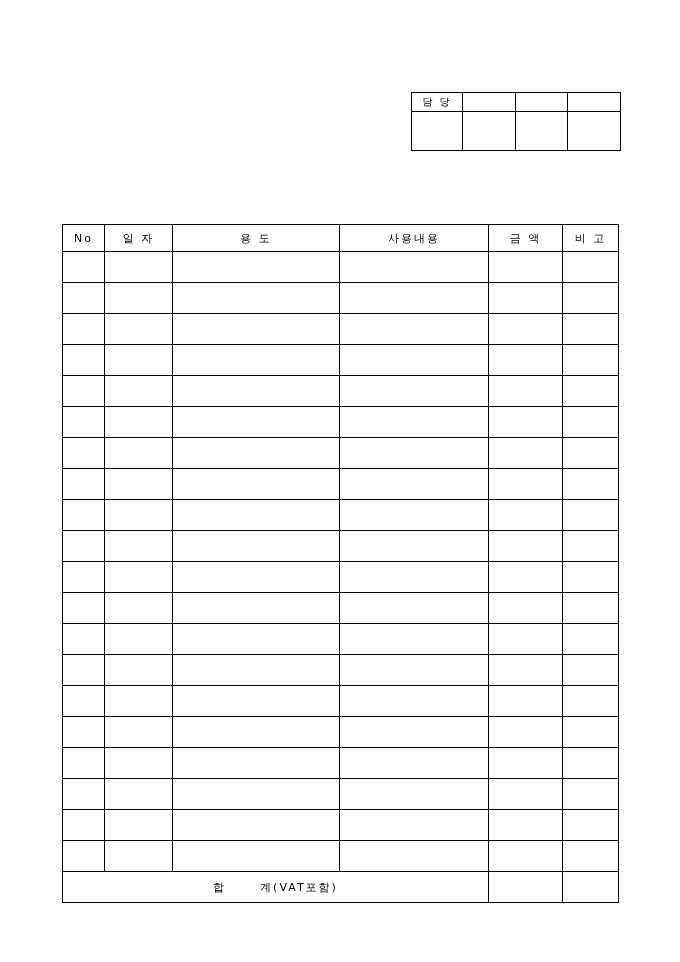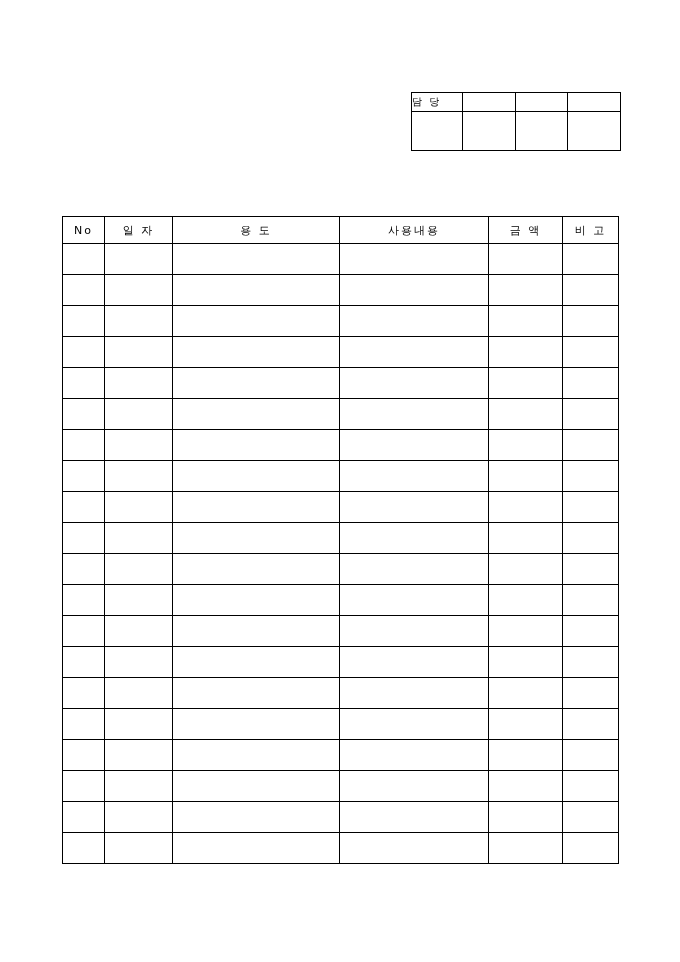--- a/index.html
+++ b/index.html
@@ -41,36 +41,37 @@
     position: absolute;
     left: 411px;
     top: 92px;
     width: 209px;
     border-collapse: collapse;
     table-layout: fixed;
   }
   .approval td {
     border: 1px solid #000000;
     padding: 0;
+    text-align: center;
     vertical-align: middle;
     font-size: 10px;
     letter-spacing: 2px;
   }
   .approval .row-head td { height: 18px; }
   .approval .row-body td { height: 38px; }
   .approval col.c1 { width: 51px; }
   .approval col.c2 { width: 53px; }
   .approval col.c3 { width: 52px; }
   .approval col.c4 { width: 53px; }
 
   
   .main-table {
     position: absolute;
     left: 62px;
-    top: 216px;
+    top: 224px;
     width: 556px;
     border-collapse: collapse;
     table-layout: fixed;
   }
   .main-table col.c-no    { width: 42px; }
   .main-table col.c-date  { width: 68px; }
   .main-table col.c-use   { width: 167px; }
   .main-table col.c-desc  { width: 149px; }
   .main-table col.c-amt   { width: 74px; }
   .main-table col.c-note  { width: 56px; }
@@ -303,16 +304,21 @@
         </tr>
       <tr>
           <td></td>
           <td></td>
           <td></td>
           <td></td>
           <td></td>
           <td></td>
         </tr>
 
+      <tr class="total-row">
+        <td class="total-label" colspan="4"><span>합</span><span class="gap"></span><span>계(VAT포함)</span></td>
+        <td></td>
+        <td></td>
+      </tr>
     </tbody>
   </table>
 
 </div>
 
 </body></html>

